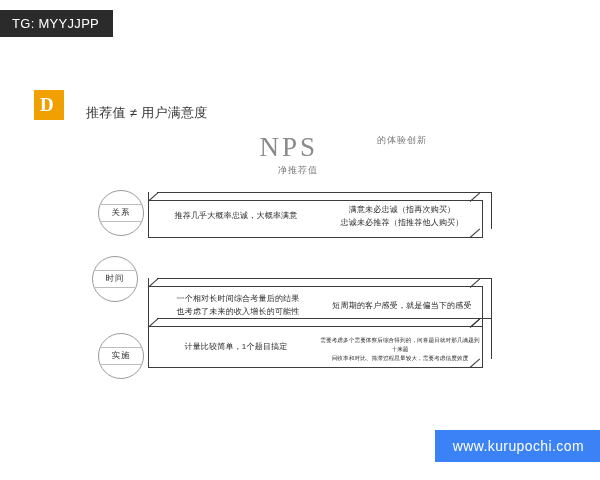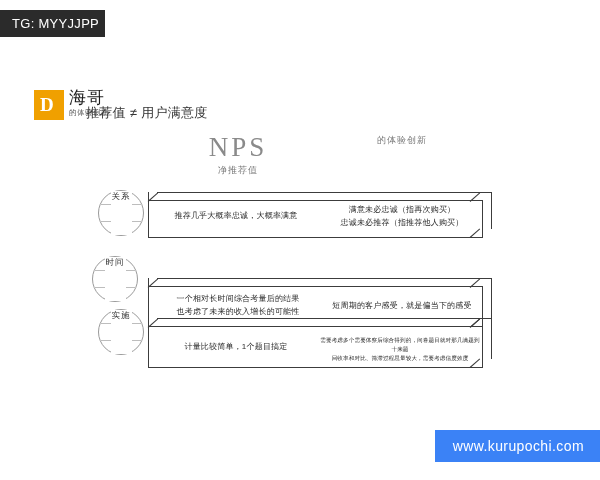--- a/index.html
+++ b/index.html
@@ -17,21 +17,21 @@
 
   
   .tg-tag {
     position: absolute;
     left: 0;
     top: 10px;
     background: #2b2b2b;
     color: #ffffff;
     font-size: 13px;
     font-family: "Liberation Sans", sans-serif;
-    padding: 6px 6px 6px 12px;
+    padding: 6px 14px 6px 12px;
     letter-spacing: 0.3px;
     white-space: nowrap;
   }
 
   
   .site-tag {
     position: absolute;
     right: 0;
     bottom: 18px;
     background: #3b82f6;
@@ -110,31 +110,32 @@
     font-family: "Liberation Serif", serif;
     letter-spacing: 3px;
     line-height: 30px;
   }
   .col-head .small {
     font-size: 9px;
     color: #777;
     letter-spacing: 1px;
     margin-top: 2px;
   }
-  #col-nps { left: 158px; top: 132px; }
+  #col-nps { left: 158px; top: 132px; text-align: right; }
   #col-csi { left: 322px; top: 132px; }
 
   
   .row-circle {
     position: absolute;
     width: 46px;
     height: 46px;
     border: 1px solid #9a9a9a;
     border-radius: 50%;
     display: flex;
+    align-items: center;
     justify-content: center;
     font-size: 8.5px;
     color: #333;
     letter-spacing: 1px;
     background: #ffffff;
     box-sizing: border-box;
   }
   .row-circle::before,
   .row-circle::after {
     content: "";
@@ -232,24 +233,20 @@
   }
 </style>
 </head>
 <body>
 
 <div class="tg-tag">TG: MYYJJPP</div>
 
 <div class="logo-block">
   <div class="logo-mark">
     <span class="d-glyph">D</span>
-  </div>
-  <div class="logo-text">
-    <div class="logo-title">海哥</div>
-    <div class="logo-sub">的体验创新</div>
   </div>
 </div>
 <div class="logo-tagline">推荐值 ≠ 用户满意度</div>
 
 <div class="col-head" id="col-nps">
   <div class="big">NPS</div>
   <div class="small">净推荐值</div>
 </div>
 <div class="col-head" id="col-csi">
   <div class="small">的体验创新</div>
@@ -278,21 +275,21 @@
   <div class="side"></div>
   <div class="face"></div>
   <div class="skew-tl"></div>
   <div class="skew-tr"></div>
   <div class="skew-br"></div>
   <div class="bar-text" style="left:10px; top:14px; width:160px;">一个相对长时间综合考量后的结果
 也考虑了未来的收入增长的可能性</div>
   <div class="bar-text" style="left:176px; top:21px; width:156px;">短周期的客户感受，就是偏当下的感受</div>
 </div>
 
-<div class="row-circle" style="left:98px; top:309px;">
+<div class="row-circle" style="left:98px; top:333px;">
   <span>实施</span>
 </div>
 <div class="bar" style="left:148px; top:318px; width:344px; height:50px;">
   <div class="top"></div>
   <div class="side"></div>
   <div class="face"></div>
   <div class="skew-tl"></div>
   <div class="skew-tr"></div>
   <div class="skew-br"></div>
   <div class="bar-text" style="left:14px; top:22px; width:148px;">计量比较简单，1个题目搞定</div>

